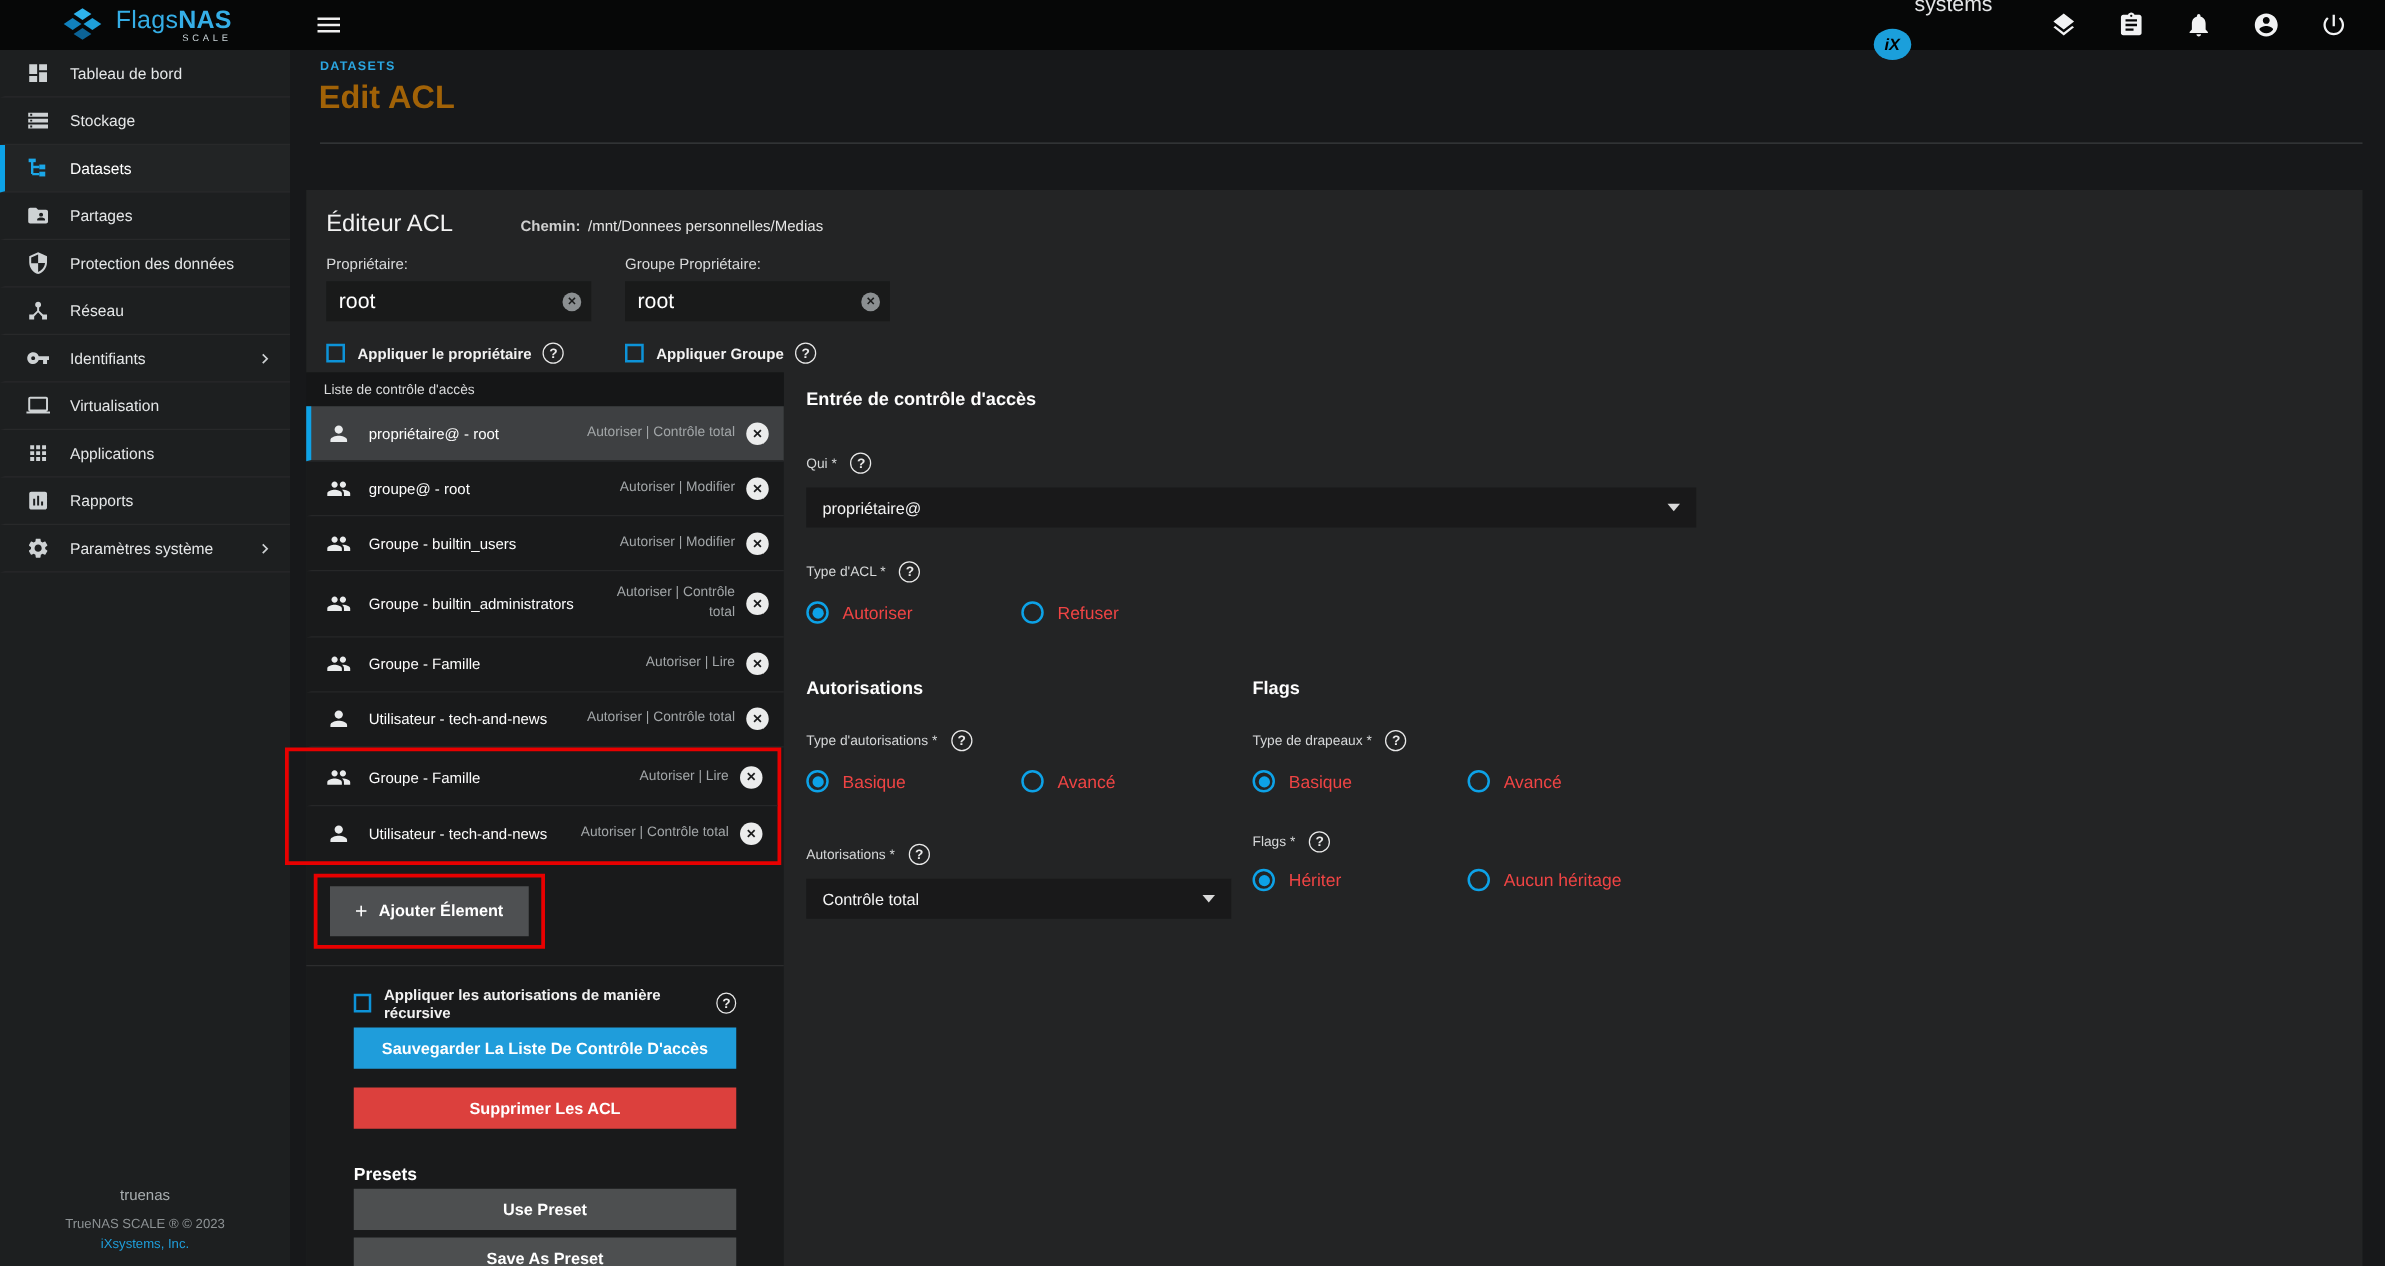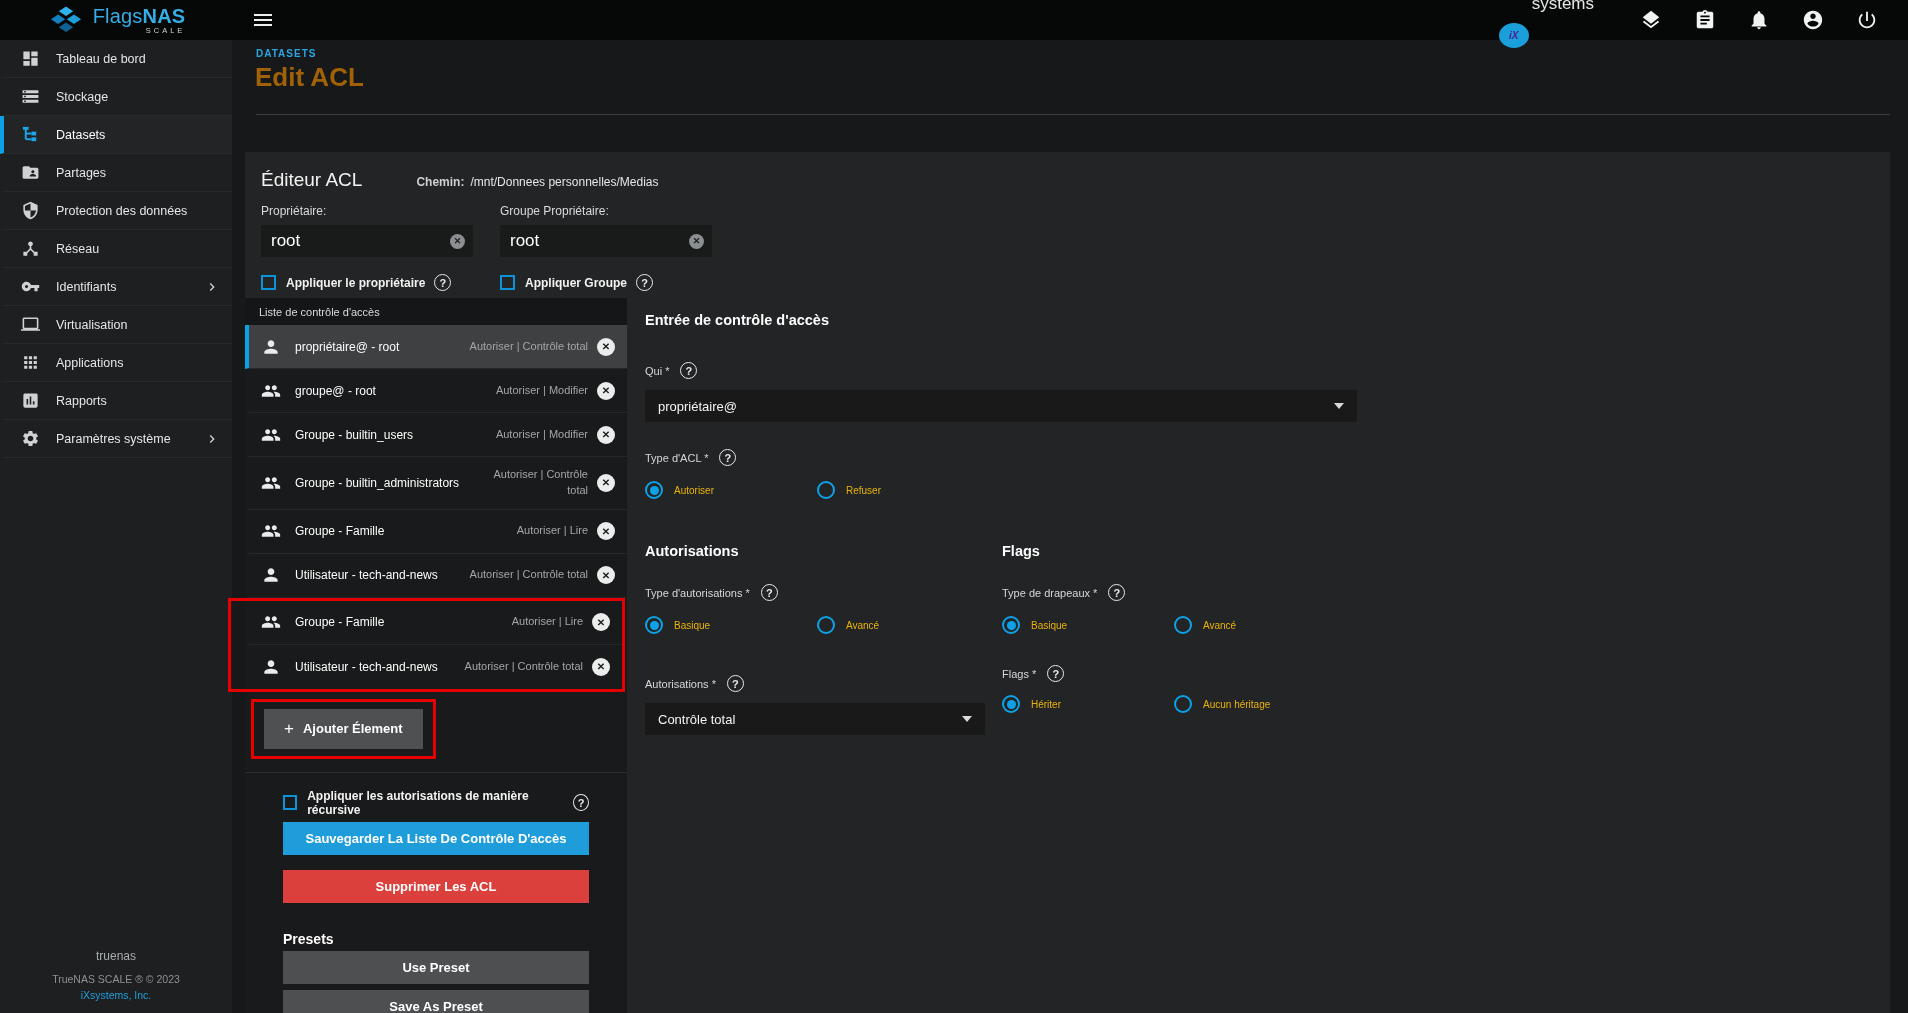--- a/index.html
+++ b/index.html
@@ -11,21 +11,21 @@
   .topbar { position:absolute; top:0; left:0; right:0; height:40px; background:#060707; display:flex; align-items:center; z-index:10; }
   .brand { width:232px; height:100%; display:flex; align-items:center; justify-content:center; gap:8px; }
   .brand-text { display:flex; flex-direction:column; }
   .brand-name { font-size:20px; color:#35aee6; letter-spacing:.2px; }
   .brand-name b { font-weight:700; }
   .brand-sub { font-size:7.5px; letter-spacing:3px; color:#ccd6da; text-align:right; margin-top:-2px; }
   .hamburger { margin-left:22px; width:26px; height:26px; background:none; border:none; cursor:pointer; display:flex; flex-direction:column; justify-content:center; gap:3px; }
   .hamburger span { display:block; width:18px; height:2px; background:#efefef; }
   .topbar-right { margin-left:auto; display:flex; align-items:center; gap:30px; padding-right:28px; }
   .ix-logo { display:flex; align-items:flex-start; gap:3px; margin-right:6px; }
-  .ix-mark { width:30px; height:25px; background:#1b9fdb; border-radius:50%; display:grid; place-items:center; font-style:italic; font-weight:700; font-size:10px; color:#4c1d95;margin-top:31px; }
+  .ix-mark { width:30px; height:25px; background:#1b9fdb; border-radius:50%; display:grid; place-items:center; font-style:italic; font-weight:700; font-size:13px; color:#000000;margin-top:31px; }
   .ix-text { font-size:17px; color:#e4e6e7; margin-top:2px; }
   .ix-tm { font-size:7px; color:#9aa0a2; margin-top:3px; }
   .top-icon { width:24px; height:24px; background:none; border:none; cursor:pointer; }
   .top-icon svg { width:22px; height:22px; fill:#f1f2f3; }
 
   
   .sidebar { position:absolute; top:40px; left:0; bottom:0; width:232px; background:#1d1f20; }
   .nav-item { height:38px; display:flex; align-items:center; border-bottom:1px solid #28292a; border-left:4px solid transparent; cursor:pointer; }
   .nav-item .ic { width:52px; display:grid; place-items:center; }
   .nav-item .ic svg { width:19px; height:19px; fill:#ced2d4; }
@@ -103,21 +103,21 @@
   .select .caret { width:0; height:0; border-left:5px solid transparent; border-right:5px solid transparent; border-top:6px solid #d9d9d9; }
   .sel-who { width:712px; }
   .sel-perm { width:340px; }
   .mt-acltype { margin-top:27px; }
   .radio-row { display:flex; margin-top:15px; }
   .radio { display:flex; align-items:center; cursor:pointer; }
   .radio.colw { width:172px; }
   .rc { width:18px; height:18px; border-radius:50%; border:2px solid #0da2e7; display:grid; place-items:center; flex:0 0 18px; }
   .rc .dot { width:9px; height:9px; border-radius:50%; background:transparent; }
   .radio.checked .rc .dot { background:#0da2e7; }
-  .radio .rlbl { margin-left:11px; font-size:10px; color:#eab308;text-align:center; }
+  .radio .rlbl { margin-left:11px; font-size:14px; color:#ef4444;text-align:center; }
   .sections { display:flex; margin-top:44px; }
   .perm-col { width:357px; flex:0 0 357px; }
   .flag-col { flex:1; }
   .mt-sub { margin-top:25px; }
   .mt-perm2 { margin-top:41px; }
   .mt-flag2 { margin-top:31px; }
 </style>
 </head>
 <body>
 

